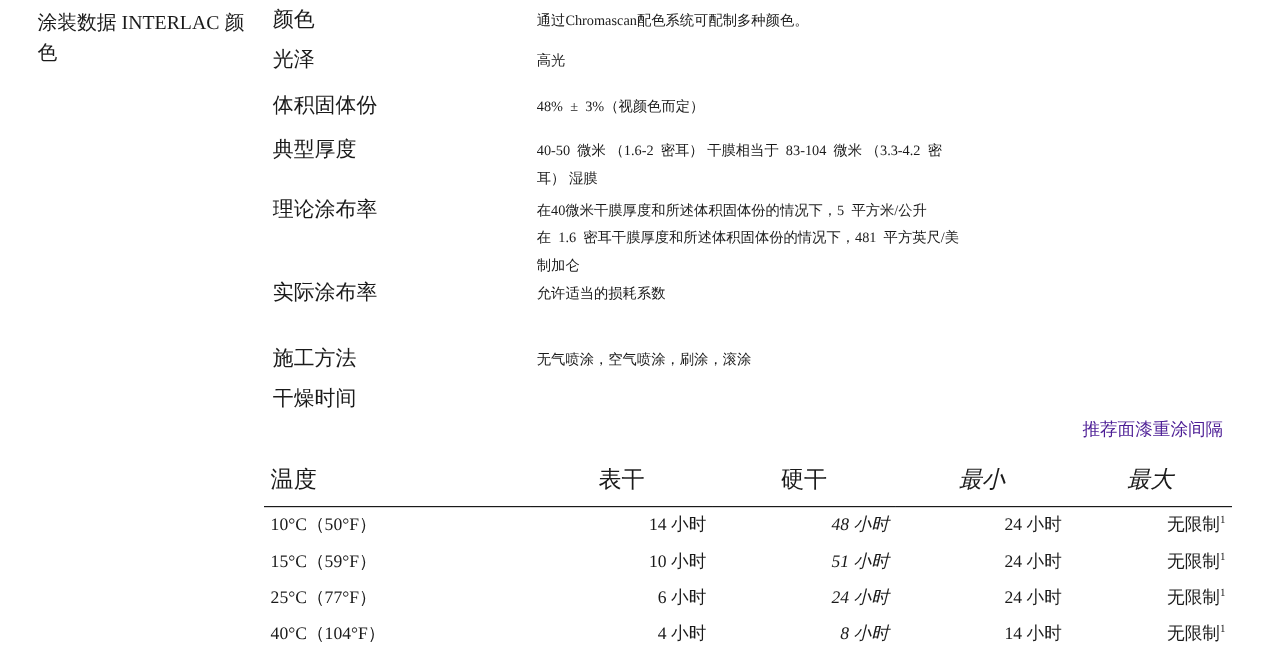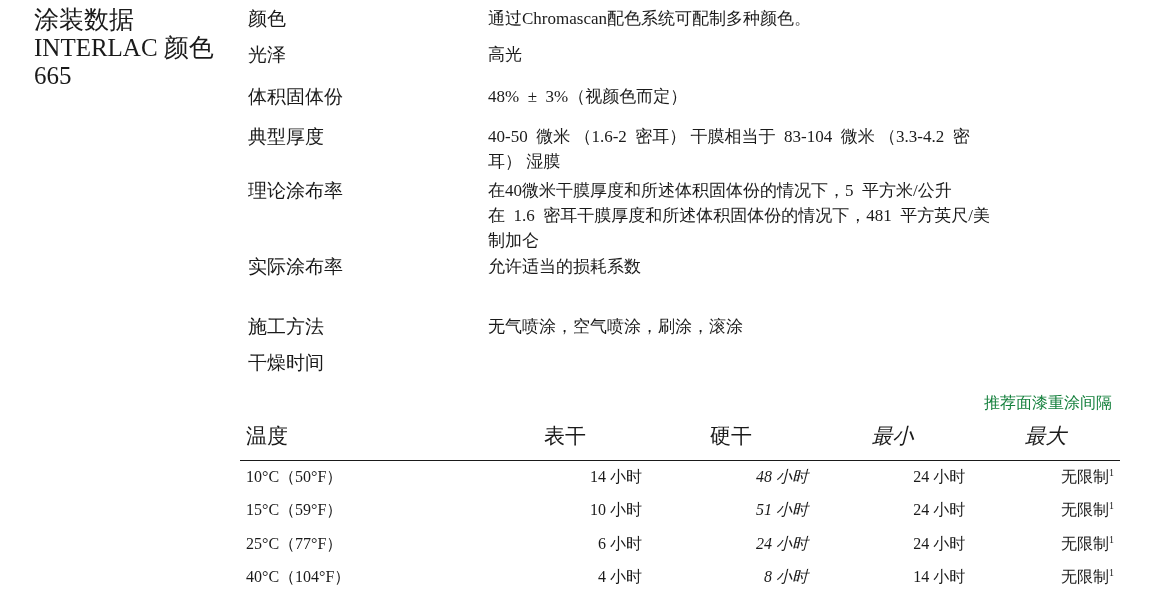--- a/index.html
+++ b/index.html
@@ -19,21 +19,21 @@
     position: relative;
     width: 1160px;
     height: 591px;
   }
   
   .doc-title {
     position: absolute;
     left: 34px;
     top: 6px;
     width: 200px;
-    font-size: 25px;
+    font-size: 18px;
     line-height: 28px;
     color: #1a1a1a;
   }
   .doc-title .line2 {
     display: block;
   }
   
   .props {
     position: absolute;
     left: 0;
@@ -50,42 +50,42 @@
     left: 248px;
     width: 230px;
     font-size: 19px;
     line-height: 26px;
     color: #1a1a1a;
   }
   .prop-value {
     position: absolute;
     left: 488px;
     width: 660px;
-    font-size: 17px;
+    font-size: 13px;
     line-height: 25px;
     color: #1a1a1a;
   }
   .prop-value .vline {
     display: block;
     white-space: pre;
   }
   
   .table-wrap {
     position: absolute;
     left: 240px;
     top: 380px;
     width: 880px;
   }
   .recoat-header {
     position: absolute;
     right: 8px;
-    top: 12px;
+    top: 0;
     font-size: 16px;
     line-height: 22px;
-    color: #15803d;
+    color: #4c1d95;
     white-space: nowrap;
   }
   table.dry {
     position: absolute;
     top: 38px;
     left: 0;
     width: 880px;
     border-collapse: collapse;
     font-size: 16px;
   }
@@ -121,21 +121,20 @@
   sup { font-size: 10px; vertical-align: super; }
 </style>
 </head>
 <body>
 
 <div class="page">
 
   <div class="doc-title">
     <span>涂装数据  INTERLAC</span>
     <span>颜色</span>
-    <span class="line2">665</span>
   </div>
 
   <div class="props">
 
     <div class="prop-row" style="top:6px;">
       <div class="prop-label">颜色</div>
       <div class="prop-value">
         <span class="vline">通过Chromascan配色系统可配制多种颜色。</span>
       </div>
     </div>

